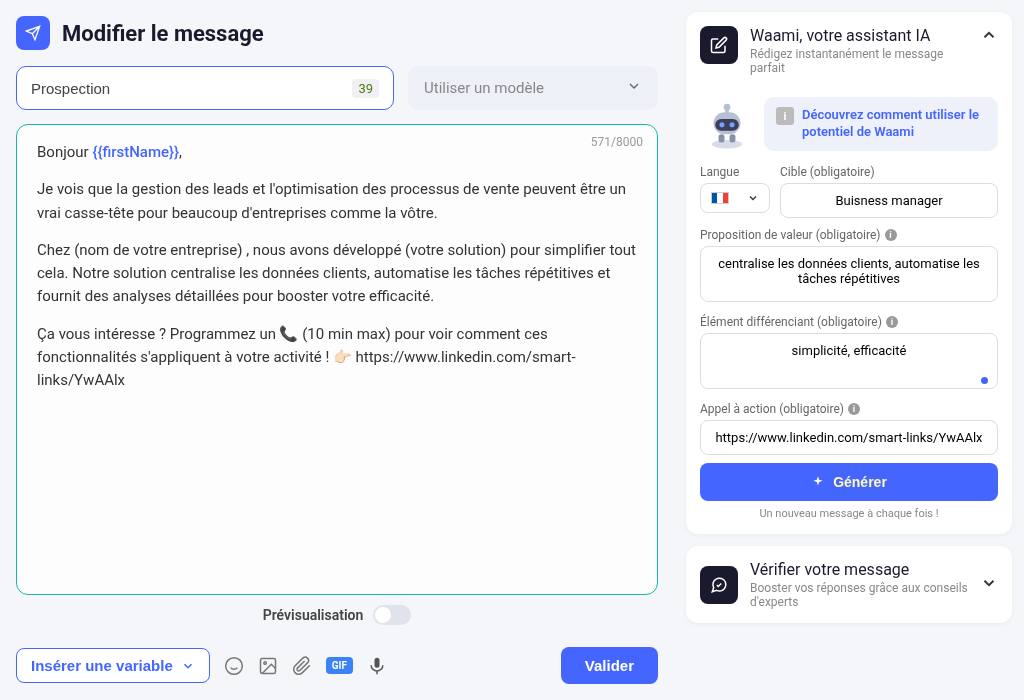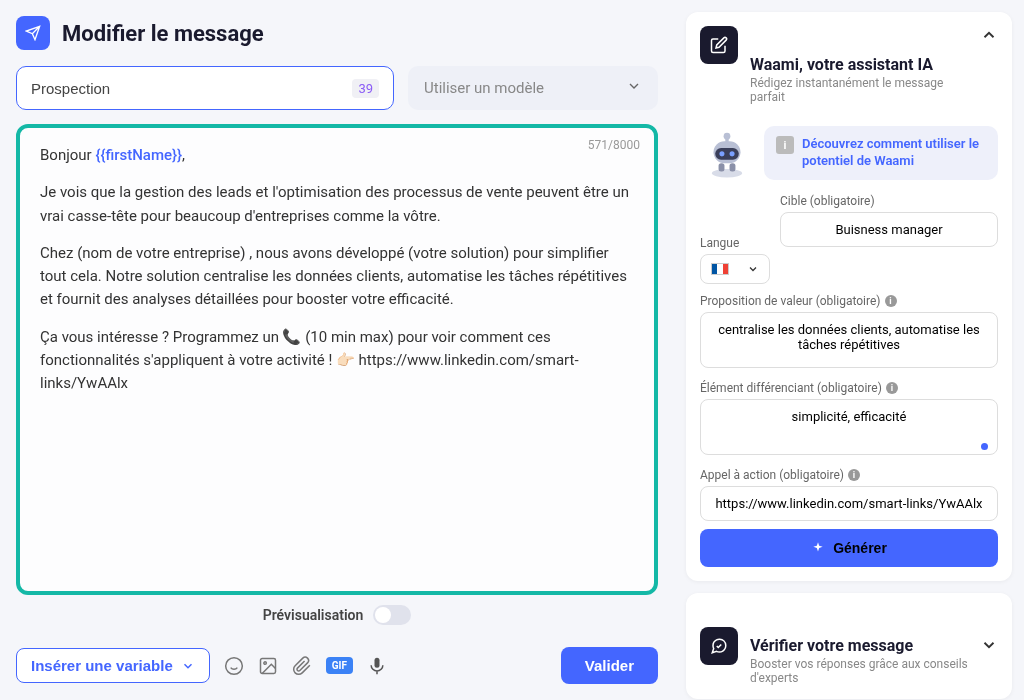--- a/index.html
+++ b/index.html
@@ -25,30 +25,30 @@
 
 .top-inputs { display: flex; gap: 14px; margin-bottom: 14px; }
 .name-input-wrap {
   flex: 1; border: 1.5px solid #4466ff; border-radius: 10px;
   padding: 10px 14px; background: #fff; display: flex; align-items: center;
   justify-content: space-between;
 }
 .name-input-wrap input {
   border: none; outline: none; font-size: 15px; color: #444; flex: 1; background: transparent;
 }
-.char-count { font-size: 13px; color: #8b5cf6; background: #f0f0f5; padding: 2px 6px; border-radius: 4px; }
+.char-count { font-size: 13px; color: #4d7c0f; background: #f0f0f5; padding: 2px 6px; border-radius: 4px; }
 
 .template-select {
   width: 250px; background: #eef0f7; border-radius: 10px; padding: 12px 16px;
   display: flex; align-items: center; justify-content: space-between;
   color: #888; font-size: 15px; cursor: pointer;
 }
 
 .editor-card {
-  flex: 1; background: #fdfdfe; border: 4px solid #14b8a6; border-radius: 12px;
+  flex: 1; background: #fdfdfe; border: 1px solid #14b8a6; border-radius: 12px;
   padding: 16px 20px; position: relative; overflow: hidden;
 }
 .editor-counter { position: absolute; top: 10px; right: 14px; font-size: 12px; color: #999; }
 .editor-body { font-size: 15px; line-height: 1.55; color: #333; }
 .editor-body p { margin-bottom: 14px; }
 .variable { color: #4466ff; font-weight: 500; }
 
 .preview-row { display: flex; align-items: center; justify-content: center; gap: 10px; padding: 10px 0; }
 .toggle {
   width: 38px; height: 20px; background: #e0e2ec; border-radius: 10px; position: relative; cursor: pointer;
@@ -73,21 +73,21 @@
 }
 
 
 .r-card { background: #fff; border-radius: 12px; box-shadow: 0 1px 4px rgba(0,0,0,0.05); padding: 14px; }
 .r-header { display: flex; align-items: flex-start; gap: 12px; cursor: pointer; }
 .r-icon {
   width: 38px; height: 38px; background: #1a1a2e; border-radius: 8px;
   display: flex; align-items: center; justify-content: center; flex-shrink: 0;
 }
 .r-title-group { flex: 1; }
-.r-title { font-size: 16px; font-weight: 700; color: #1a1a2e; margin-top: 29px; }
+.r-title { font-size: 16px; font-weight: 400; color: #1a1a2e; }
 .r-subtitle { font-size: 12px; color: #888; margin-top: 2px; }
 .chevron { color: #333; }
 
 .waami-body { margin-top: 14px; }
 .tip-banner {
   display: flex; gap: 10px; align-items: flex-start;
   border-radius: 10px; padding: 8px 0 14px;
 }
 .robot { width: 54px; height: 54px; flex-shrink: 0; }
 .tip-text-box {
@@ -111,21 +111,21 @@
 .flag { display: inline-block; width: 18px; height: 12px; background: linear-gradient(to right, #0055A4 33%, #fff 33%, #fff 66%, #EF4135 66%); border: 1px solid #ccc; }
 .text-input, .text-area {
   width: 100%; border: 1px solid #ddd; border-radius: 8px; padding: 9px 12px;
   font-size: 13px; font-family: inherit; background: #fff; outline: none; text-align: center;
 }
 .text-area { resize: none; min-height: 56px; position: relative; }
 .text-area-wrap { position: relative; }
 .dot-indicator { position: absolute; bottom: 8px; right: 10px; width: 7px; height: 7px; background: #4466ff; border-radius: 50%; }
 
 .generate-btn {
-  width: 100%; background: #4466ff; color: #000000; border: none; border-radius: 8px;
+  width: 100%; background: #4466ff; color: #fef9c3; border: none; border-radius: 8px;
   padding: 11px; font-size: 14px; font-weight: 600; cursor: pointer;
   display: flex; align-items: center; justify-content: center; gap: 8px; margin-top: 8px;
 }
 .regen-note { text-align: center; font-size: 11px; color: #888; margin-top: 6px; }
 
 .verify-card { display: flex; align-items: center; gap: 12px; cursor: pointer; }
 </style>
 </head>
 <body>
 
@@ -250,21 +250,21 @@
               <rect x="35" y="44" width="7" height="10" rx="3" fill="#8a90a8"></rect>
             </svg>
           </div>
           <div class="tip-text-box">
             <div class="tip-info-icon">i</div>
             <div class="tip-text">Découvrez comment utiliser le potentiel de Waami</div>
           </div>
         </div>
 
         <div class="form-row">
-          <div class="form-group" style="flex:0 0 70px;margin-top:42px;">
+          <div class="form-group" style="flex:0 0 70px;">
             <div class="form-label">Langue</div>
             <div class="lang-select">
               <span class="flag"></span>
               <svg width="12" height="12" viewBox="0 0 24 24" fill="none" stroke="#333" stroke-width="2.5">
                   <polyline points="6 9 12 15 18 9"></polyline>
                 </svg>
             </div>
           </div>
           <div class="form-group">
             <div class="form-label">Cible (obligatoire)</div>
@@ -298,20 +298,21 @@
           </div>
           <input class="text-input" value="https://www.linkedin.com/smart-links/YwAAlx" style="">
         </div>
 
         <button class="generate-btn">
           <svg width="14" height="14" viewBox="0 0 24 24" fill="#fff">
               <path d="M12 2l2 6 6 2-6 2-2 6-2-6-6-2 6-2 2-6z"></path>
             </svg>
           <span>Générer</span>
         </button>
+        <div class="regen-note">Un nouveau message à chaque fois !</div>
       </div>
     </div>
 
     <div class="r-card verify-card">
       <div class="r-icon">
         <svg width="18" height="18" viewBox="0 0 24 24" fill="none" stroke="#fff" stroke-width="2">
             <path d="M21 11.5a8.38 8.38 0 01-.9 3.8 8.5 8.5 0 01-7.6 4.7 8.38 8.38 0 01-3.8-.9L3 21l1.9-5.7a8.38 8.38 0 01-.9-3.8 8.5 8.5 0 014.7-7.6 8.38 8.38 0 013.8-.9h.5a8.48 8.48 0 018 8v.5z"></path>
             <polyline points="9 12 11 14 15 10"></polyline>
           </svg>
       </div>

